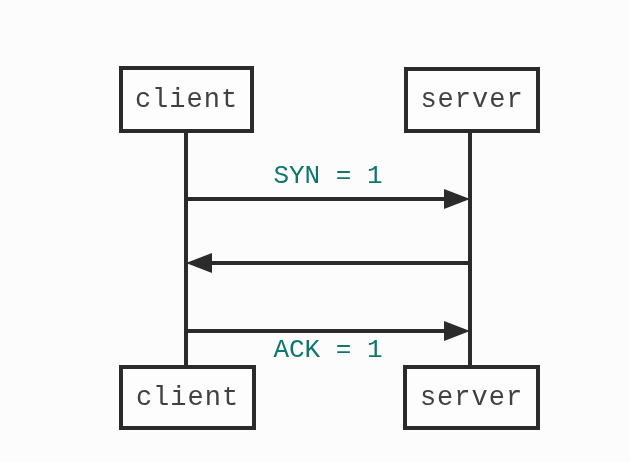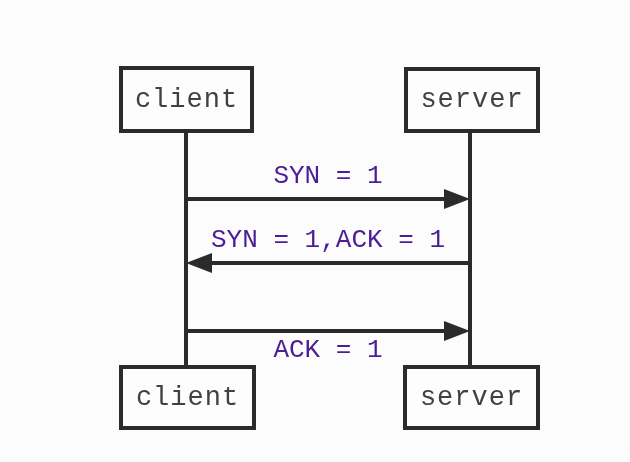--- a/index.html
+++ b/index.html
@@ -67,21 +67,21 @@
   .msg2-head { left: 186px; top: 253px; }
   .msg3-head { left: 444px; top: 321px; }
 
   .msg-label {
     position: absolute;
     left: 186px;
     width: 284px;
     text-align: center;
     font-size: 26px;
     line-height: 32px;
-    color: #4c1d95;
+    color: #0f766e;
     white-space: nowrap;
   }
   .msg1-label { top: 160px; }
   .msg2-label { top: 224px; }
   .msg3-label { top: 290px; margin-top: 44px; }
 </style>
 </head>
 <body>
 
 <div class="canvas">
@@ -99,21 +99,20 @@
     <span>server</span>
   </div>
 
   <div class="lifeline lifeline-client"></div>
   <div class="lifeline lifeline-server"></div>
 
   <div class="msg-label msg1-label">SYN = 1</div>
   <div class="msg-line msg1-line"></div>
   <div class="arrowhead right msg1-head"></div>
 
-  <div class="msg-label msg2-label">SYN = 1,ACK = 1</div>
   <div class="msg-line msg2-line"></div>
   <div class="arrowhead left msg2-head"></div>
 
   <div class="msg-label msg3-label">ACK = 1</div>
   <div class="msg-line msg3-line"></div>
   <div class="arrowhead right msg3-head"></div>
 
 </div>
 
 </body></html>

